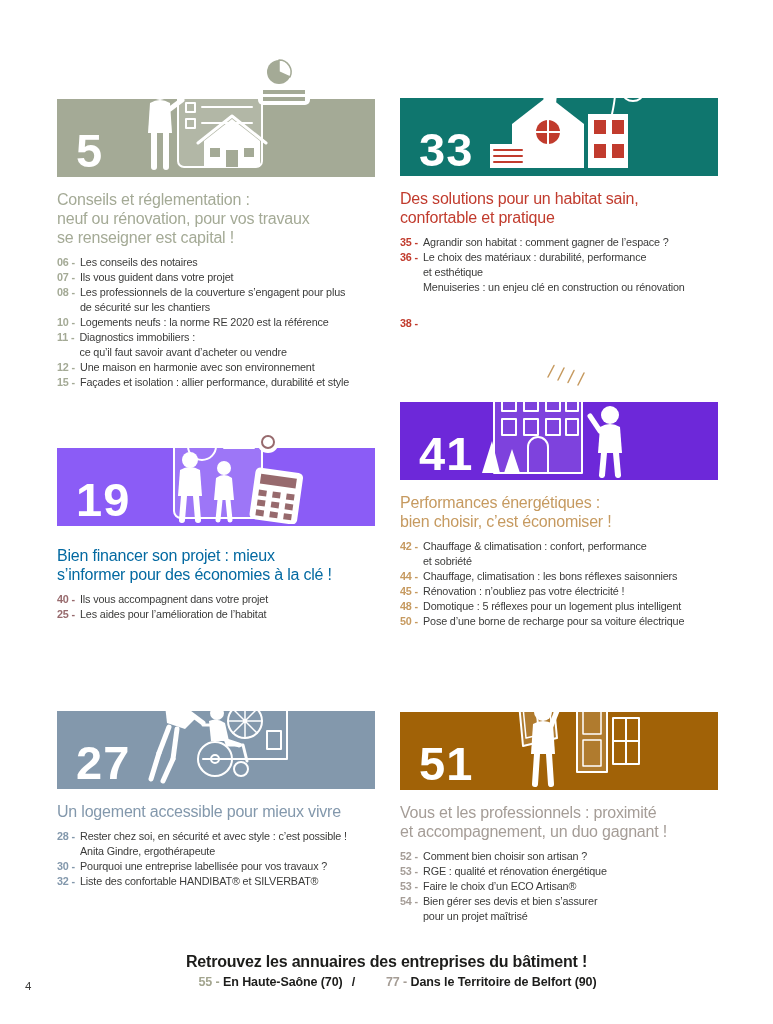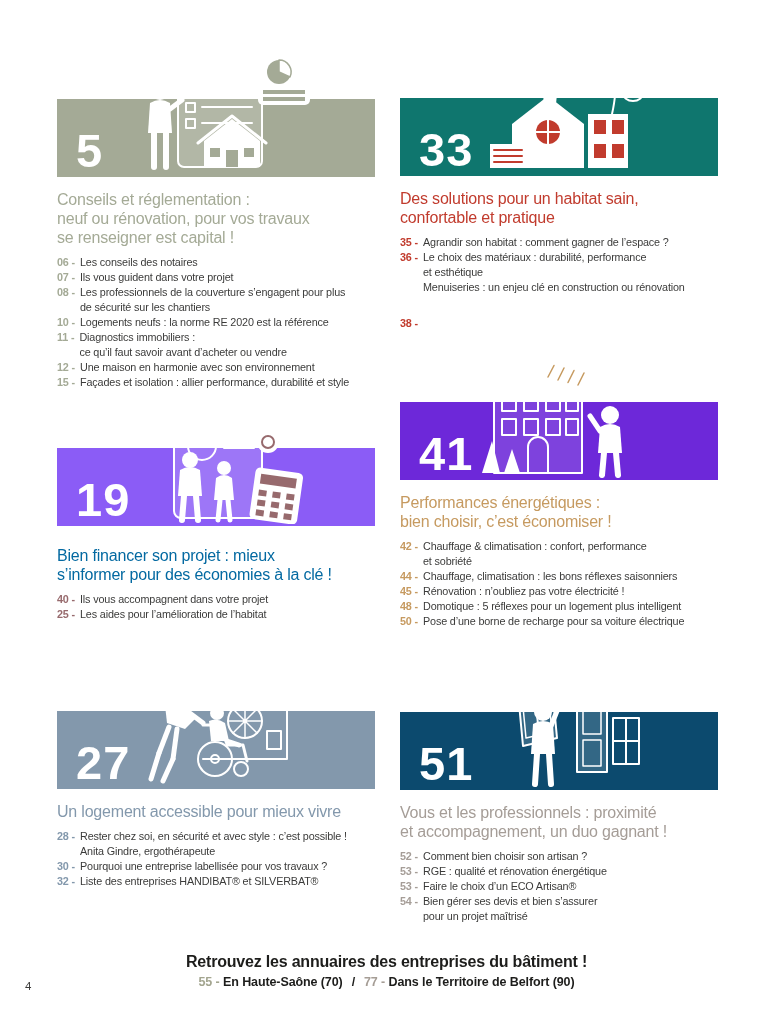--- a/index.html
+++ b/index.html
@@ -29,21 +29,21 @@
   .items{list-style:none;margin:8px 0 0 0;padding:0;width:342px;}
   .item{
     display:flex;font-size:10.8px;line-height:15px;margin:0;
     color:#3b3b3a;letter-spacing:-0.15px;
   }
   .item .num{font-weight:bold;margin-right:5px;white-space:nowrap;}
   .item .txt{white-space:pre-line;}
   .footer{position:absolute;left:0;right:0;top:953px;text-align:center;color:#1d1d1b;}
   .footer-title{font-size:16px;font-weight:bold;letter-spacing:-0.2px;}
   .footer-line{font-size:12.5px;font-weight:bold;margin-top:4px;letter-spacing:-0.1px;}
-  .footer-line .fnum{font-weight:bold;}
+  .footer-line .fnum{font-weight:bold;margin-left:22px;}
   .footer-line .sep{margin:0 9px;color:#1d1d1b;}
   .pagenum{position:absolute;left:25px;top:980px;font-size:11.5px;color:#3b3b3a;}
 </style>
 </head>
 <body>
 
 <div id="sections">
   <section class="section pos-0">
     <div class="band" style="background: rgb(164, 170, 150);">
         <svg width="200" height="122" viewBox="0 0 200 122" class="illus" style="color: rgb(164, 170, 150);">
@@ -318,27 +318,27 @@
 Anita Gindre, ergothérapeute</span>
   </li>
 
   <li class="item">
     <span class="num" style="color: rgb(131, 152, 172);">30 -</span>
     <span class="txt">Pourquoi une entreprise labellisée pour vos travaux ?</span>
   </li>
 
   <li class="item">
     <span class="num" style="color: rgb(131, 152, 172);">32 -</span>
-    <span class="txt">Liste des entreprises HANDIBAT® et SILVERBAT®</span>
+    <span class="txt">Liste des confortable HANDIBAT® et SILVERBAT®</span>
   </li>
 </ul>
   </section>
 
   <section class="section pos-5">
-    <div class="band" style="background: #0c4a6e;">
+    <div class="band" style="background: #a16207;">
         <svg width="200" height="122" viewBox="0 0 200 122" class="illus" style="color: rgb(165, 157, 151);">
     <g stroke="#fff" stroke-width="2" fill="none" stroke-linecap="round" stroke-linejoin="round">
       <path d="M58 16 L92 8 L98 72 L64 80 Z" fill="rgba(255,255,255,0.16)"></path>
       <path d="M62 20 L88 14 L93 66 L67 72 Z" stroke-width="1.5"></path>
       <line x1="75" y1="17" x2="80" y2="69"></line>
       <path d="M112 30 L152 8 L186 34" stroke-width="2.5"></path>
       <rect x="118" y="36" width="30" height="70" fill="rgba(255,255,255,0.16)"></rect>
       <rect x="124" y="42" width="18" height="26" stroke-width="1.5"></rect>
       <rect x="124" y="74" width="18" height="26" stroke-width="1.5"></rect>
       <rect x="154" y="52" width="26" height="46"></rect>

